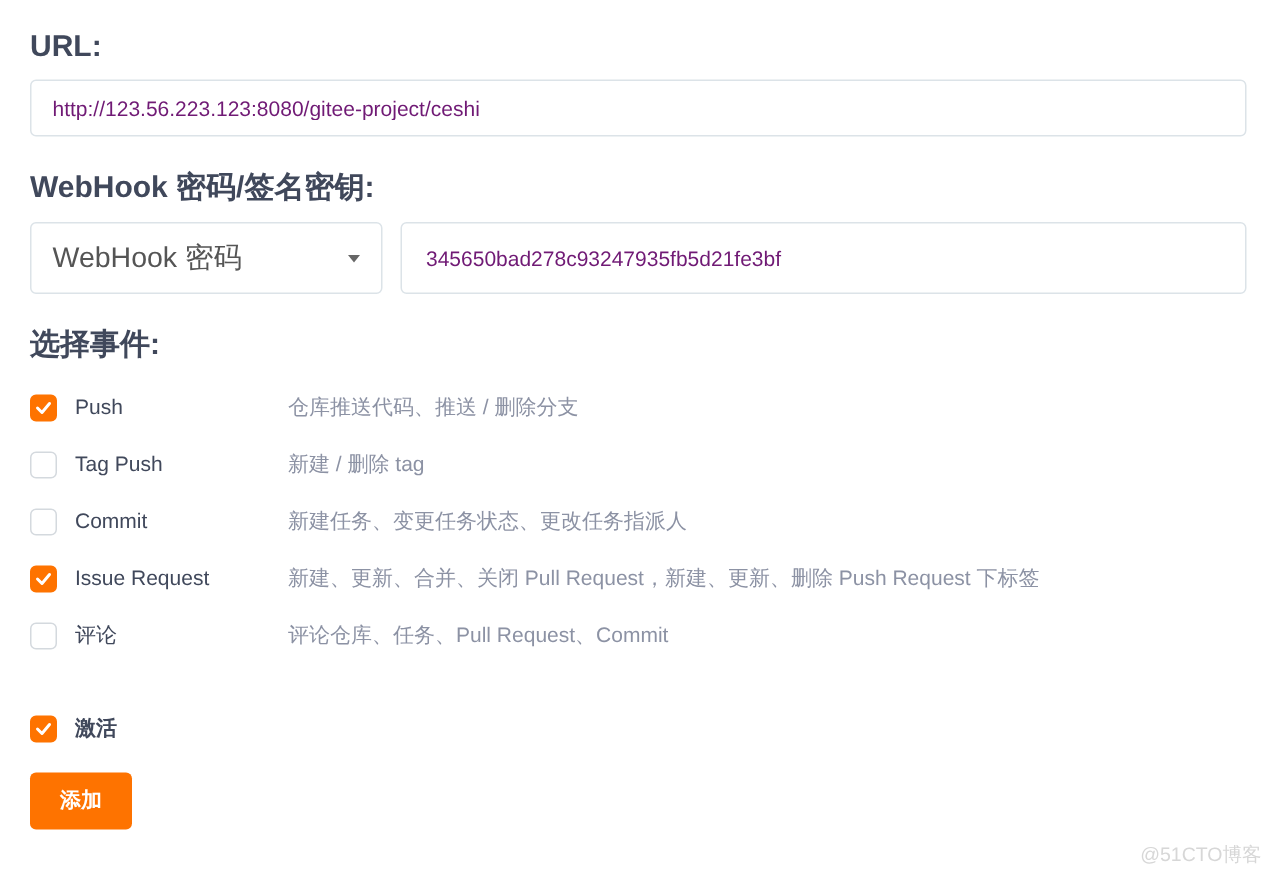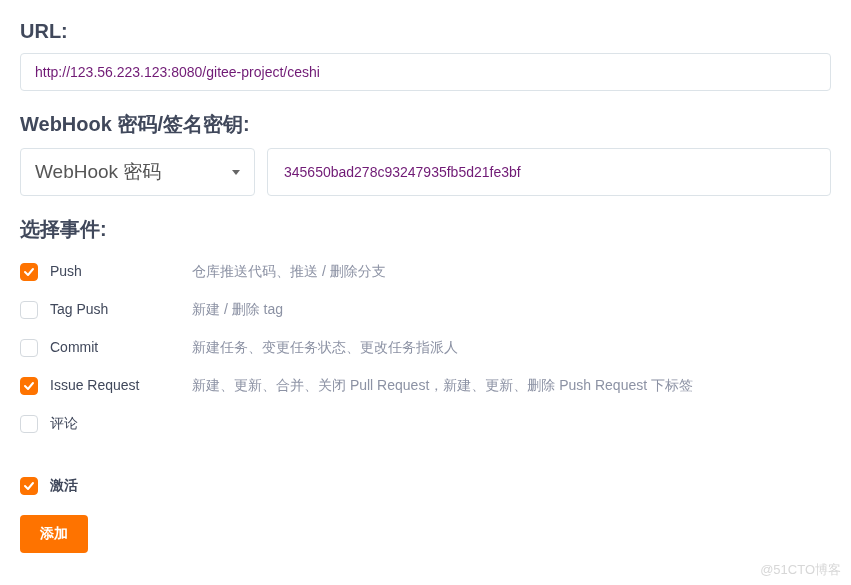--- a/index.html
+++ b/index.html
@@ -184,20 +184,21 @@
           <svg width="12" height="12" viewBox="0 0 12 12">
             <path d="M2 6 L5 9 L10 3" stroke="#fff" stroke-width="2" fill="none" stroke-linecap="round" stroke-linejoin="round"></path>
           </svg>
         </div>
         <div class="event-name">Issue Request</div>
         <div class="event-desc">新建、更新、合并、关闭 Pull Request，新建、更新、删除 Push Request 下标签</div>
       </div>
       <div class="event-row">
         <div class="checkbox unchecked"></div>
         <div class="event-name">评论</div>
+        <div class="event-desc">评论仓库、任务、Pull Request、Commit</div>
       </div>
     </div>
 </div>
 
 <div class="activate-row">
   <div class="checkbox checked">
     <svg width="12" height="12" viewBox="0 0 12 12">
         <path d="M2 6 L5 9 L10 3" stroke="#fff" stroke-width="2" fill="none" stroke-linecap="round" stroke-linejoin="round"></path>
       </svg>
   </div>

